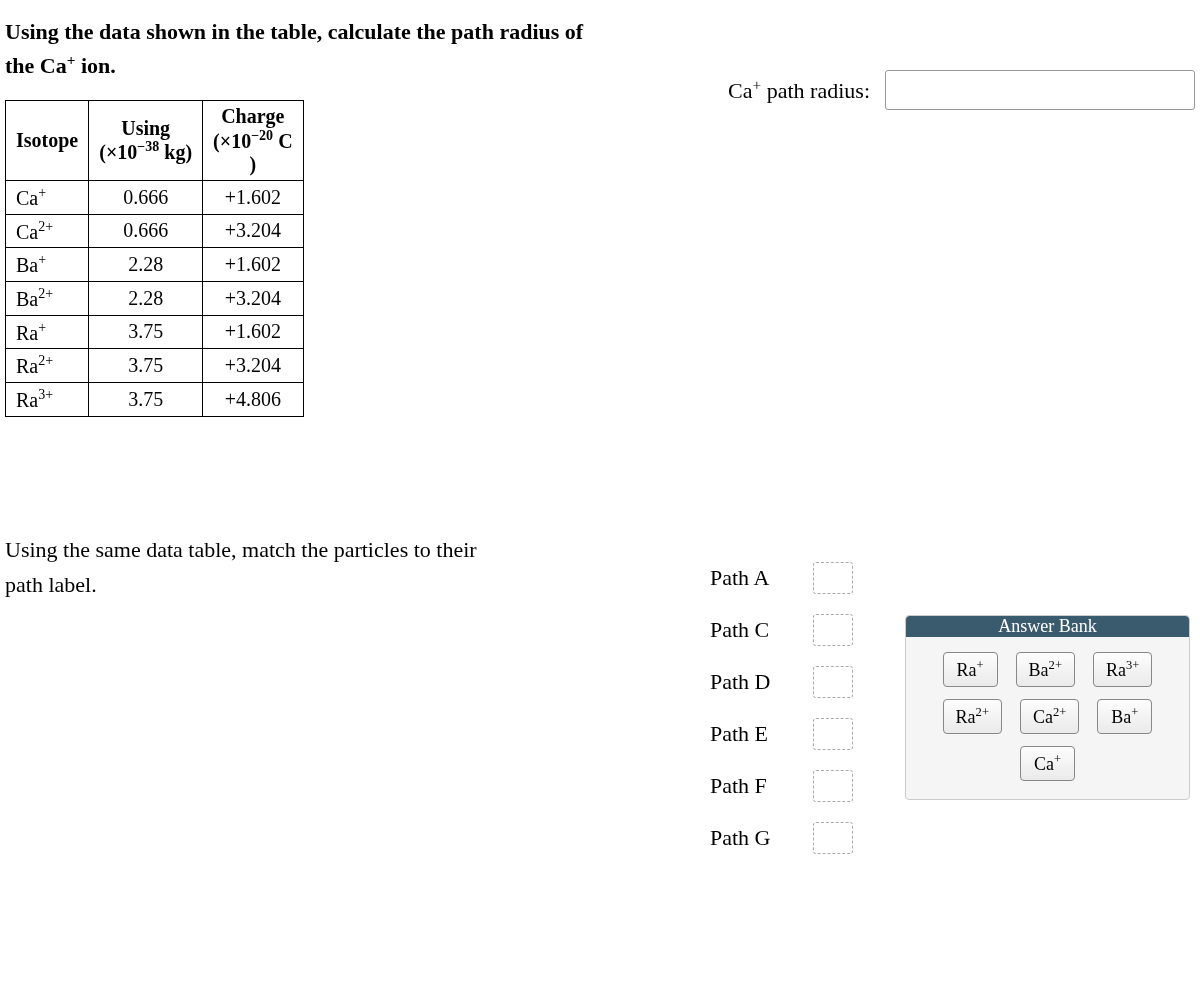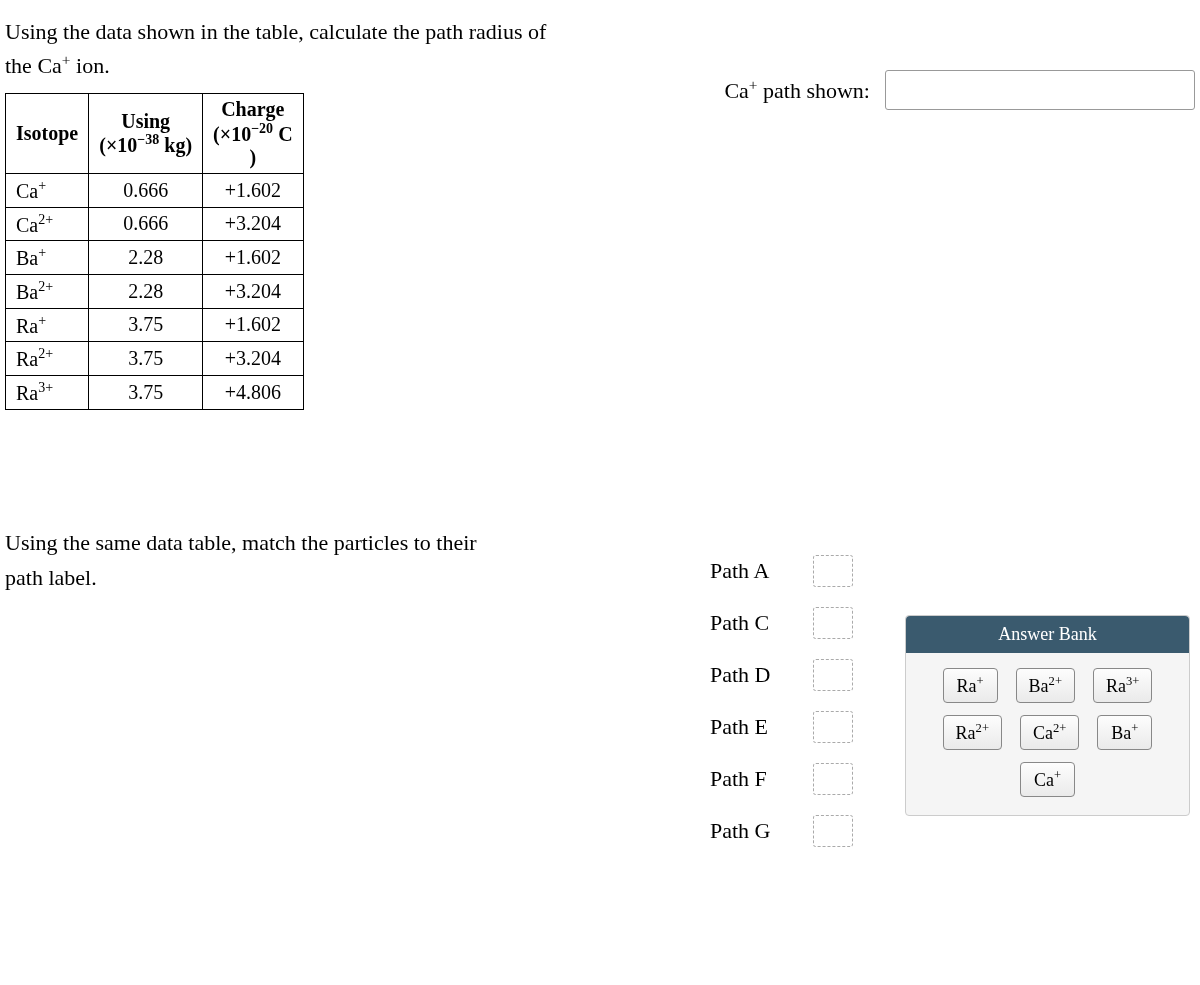--- a/index.html
+++ b/index.html
@@ -11,21 +11,22 @@
       font-family: Georgia, 'Times New Roman', serif;
       font-size: 20px;
       color: #000;
       background: #fff;
       padding: 15px 5px;
       width: 1200px;
     }
     .question-text {
       font-size: 22px;
       line-height: 1.5;
-      margin-bottom: 11px;
+      margin-bottom: 18px;
+      font-weight: bold;
     }
     .top-row {
       display: flex;
       justify-content: space-between;
       align-items: flex-start;
     }
     .left-col {
       flex: 0 0 auto;
     }
     .right-box {
@@ -100,21 +101,21 @@
       top: 600px;
       width: 285px;
       border: 1px solid #ccc;
       border-radius: 4px;
       background: #f5f5f5;
     }
     .answer-bank-header {
       background: #3a5a6e;
       color: #fff;
       text-align: center;
-      padding: 8px;
+      padding: 0;
       font-size: 18px;
       border-radius: 4px 4px 0 0;
     }
     .answer-bank-body {
       padding: 15px 10px 18px;
       display: flex;
       flex-wrap: wrap;
       gap: 12px 18px;
       justify-content: center;
     }
@@ -194,21 +195,21 @@
             <tr>
               <td style="text-align: left;">Ra<sup>3+</sup></td>
               <td>3.75</td>
               <td>+4.806</td>
             </tr>
           </tbody>
       </table>
     </div>
 
     <div class="right-box">
-      <span class="radius-label"><span>Ca</span><sup>+</sup><span> path shown:</span></span>
+      <span class="radius-label"><span>Ca</span><sup>+</sup><span> path radius:</span></span>
       <input type="text" class="radius-input" value="" style="">
     </div>
   </div>
 
   <div class="q2-text">
     <span>Using the same data table, match the particles to their</span><br>
     <span>path label.</span>
   </div>
 
   <div class="paths-col" id="paths-col">

